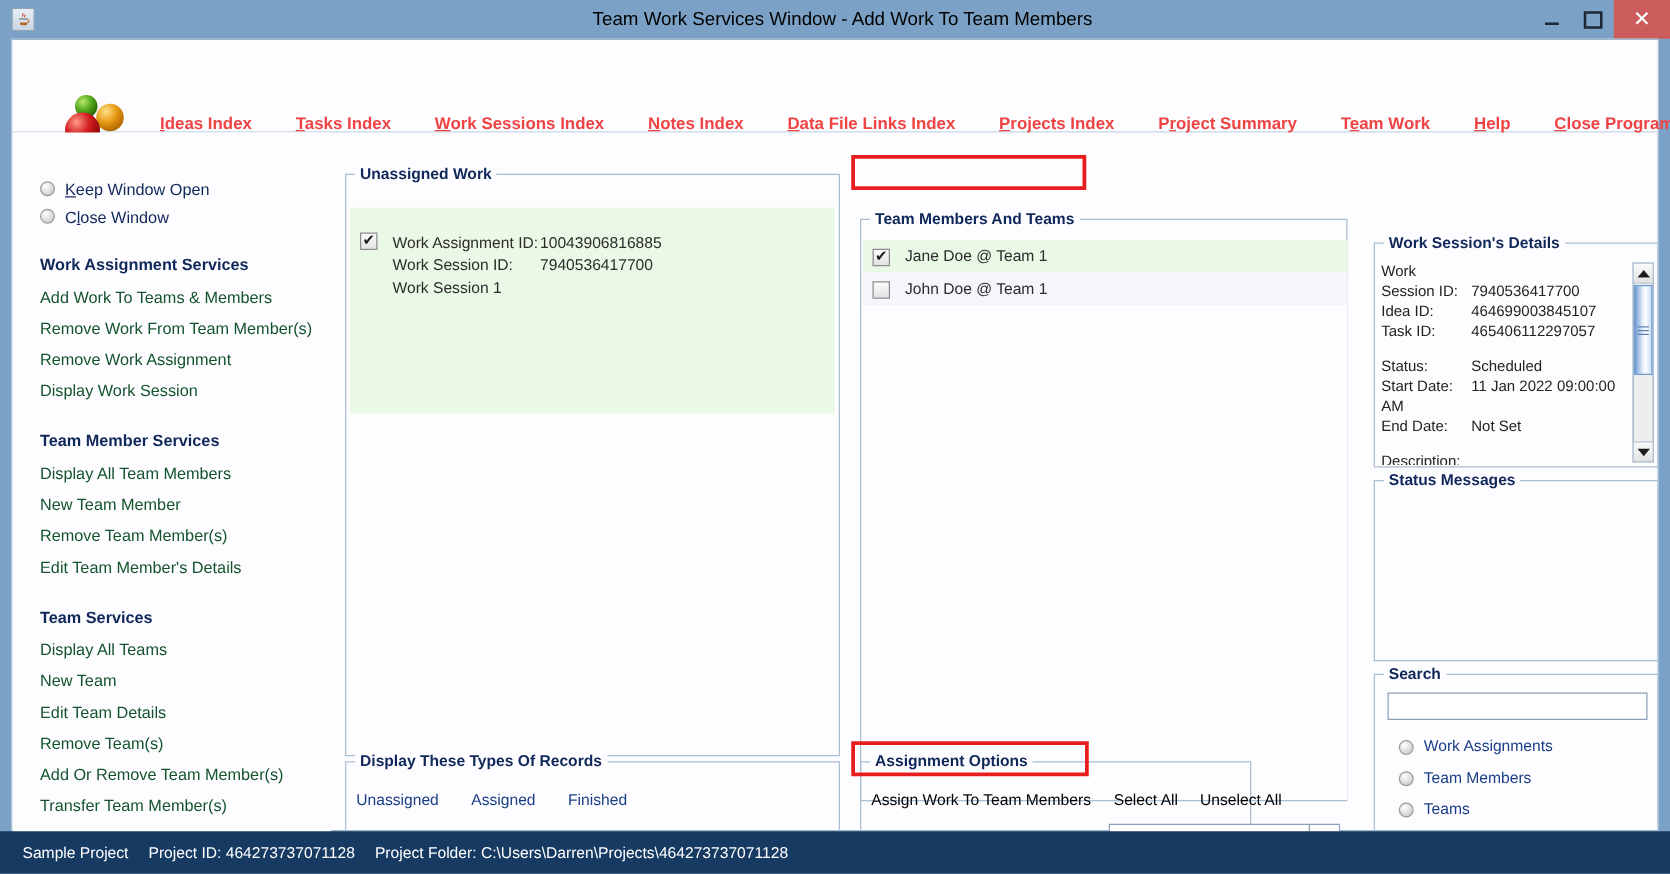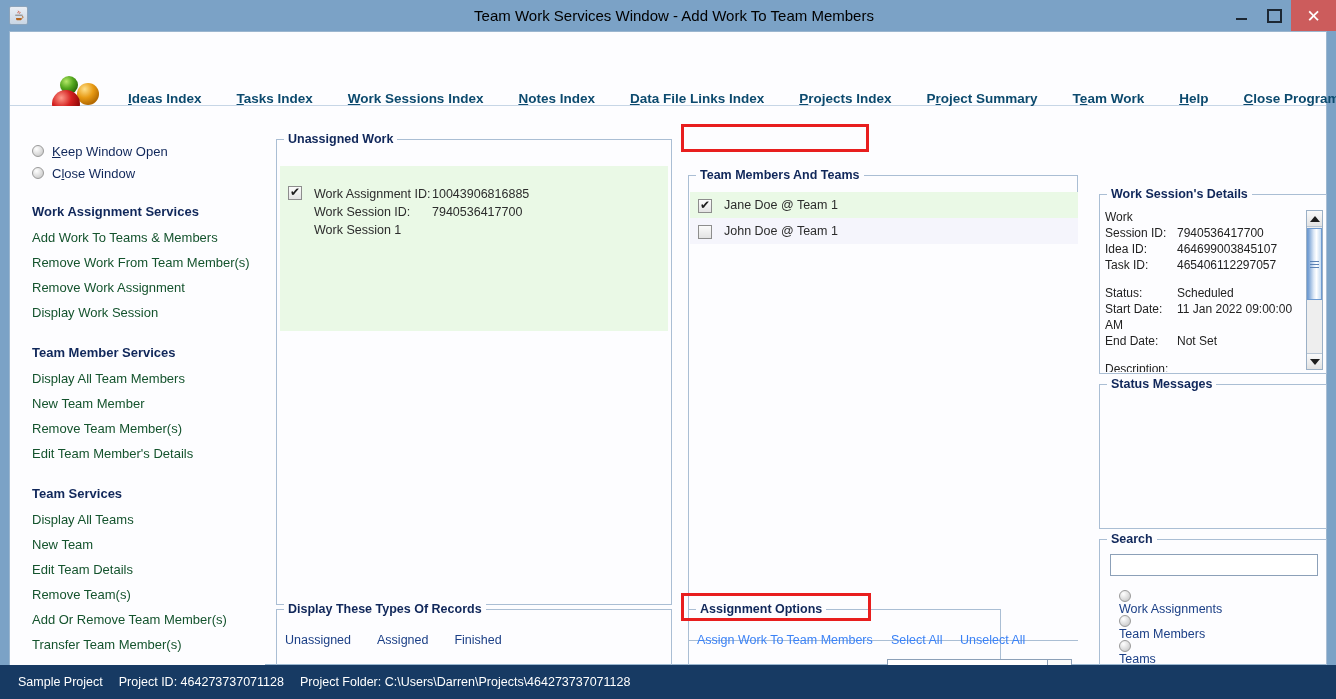--- a/index.html
+++ b/index.html
@@ -80,21 +80,21 @@
   }
   .logo {
     position: absolute; left: 36px; top: 40px;
     width: 62px; height: 48px;
   }
   .menu {
     position: absolute; left: 118px; top: 59px;
     display: flex; align-items: center;
   }
   .menu-item {
-    font-size: 13.5px; font-weight: bold; color: #0c4a6e;
+    font-size: 13.5px; font-weight: bold; color: #ef4444;
     margin-right: 35px; white-space: nowrap; cursor: default;
   }
   .menu-item .mn { text-decoration: underline; }
 
   
   .sidebar {
     position: absolute; left: 0; top: 74px;
     width: 255px; height: 560px;
     background: #fdfdff;
   }
@@ -176,21 +176,21 @@
     width: 388px; height: 396px; background: #fdfdff;
   }
   .redbox {
     position: absolute; border: 3px solid #e81e1e; pointer-events: none;
   }
   #redbox-member { left: 681px; top: 124px; width: 188px; height: 28px; }
   #redbox-assign { left: 681px; top: 593px; width: 190px; height: 28px; }
 
   
   #assign-box { left: 678px; top: 577px; width: 313px; height: 82px; }
-  .ao-link { font-size: 12.5px; color: #3b82f6; cursor: default; white-space: nowrap; }
+  .ao-link { font-size: 12.5px; color: #000000; cursor: default; white-space: nowrap; }
   .combo {
     position: absolute; left: 198px; top: 49px;
     width: 185px; height: 24px;
     border: 1px solid #8ca0b8; background: #ffffff;
     display: flex; align-items: center;
   }
   .combo .cval { font-size: 12.5px; color: #222; padding-left: 4px; flex: 1; }
   .combo .carrow {
     width: 24px; height: 22px; border-left: 1px solid #8ca0b8;
     background: #fafafa;
@@ -243,21 +243,21 @@
 
   #status-box { left: 1089px; top: 352px; width: 228px; height: 145px; }
   #search-box  { left: 1089px; top: 507px; width: 228px; height: 146px; }
   .search-input {
     position: absolute; left: 10px; top: 14px;
     width: 208px; height: 22px;
     border: 1px solid #8ca0b8; background: #ffffff;
     font-size: 12px; color: #222; padding: 0 4px;
     font-family: "Liberation Sans", sans-serif;
   }
-  .srch-radio { position: absolute; left: 19px; display: flex; align-items: flex-start; flex-direction: column; }
+  .srch-radio { position: absolute; left: 19px; display: flex; align-items: flex-end; }
   .srch-radio .radio { margin-right: 8px; }
   .srch-radio span { font-size: 12.5px; color: #1b3f86; }
 
   
   .statusbar {
     position: absolute; left: 0; bottom: 0;
     width: 1336px; height: 34px;
     background: #173a63;
     color: #ffffff; font-size: 12.5px;
     display: flex; align-items: center;

